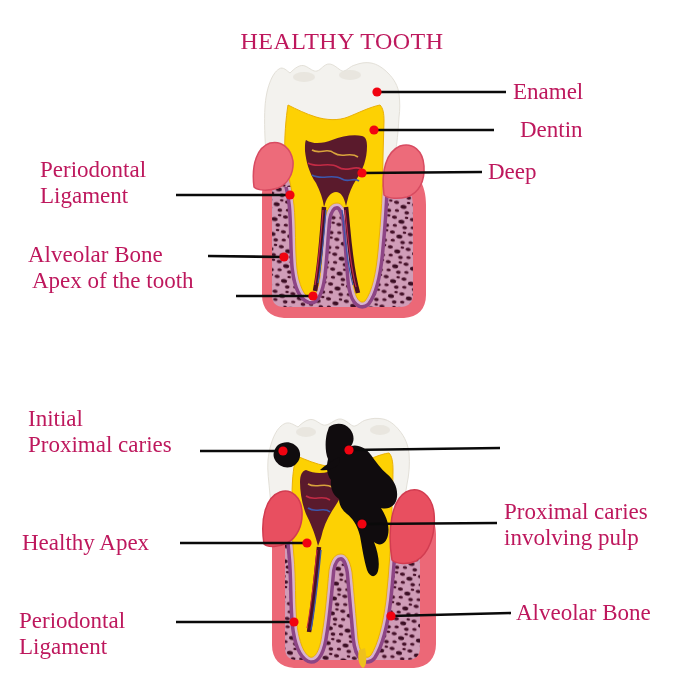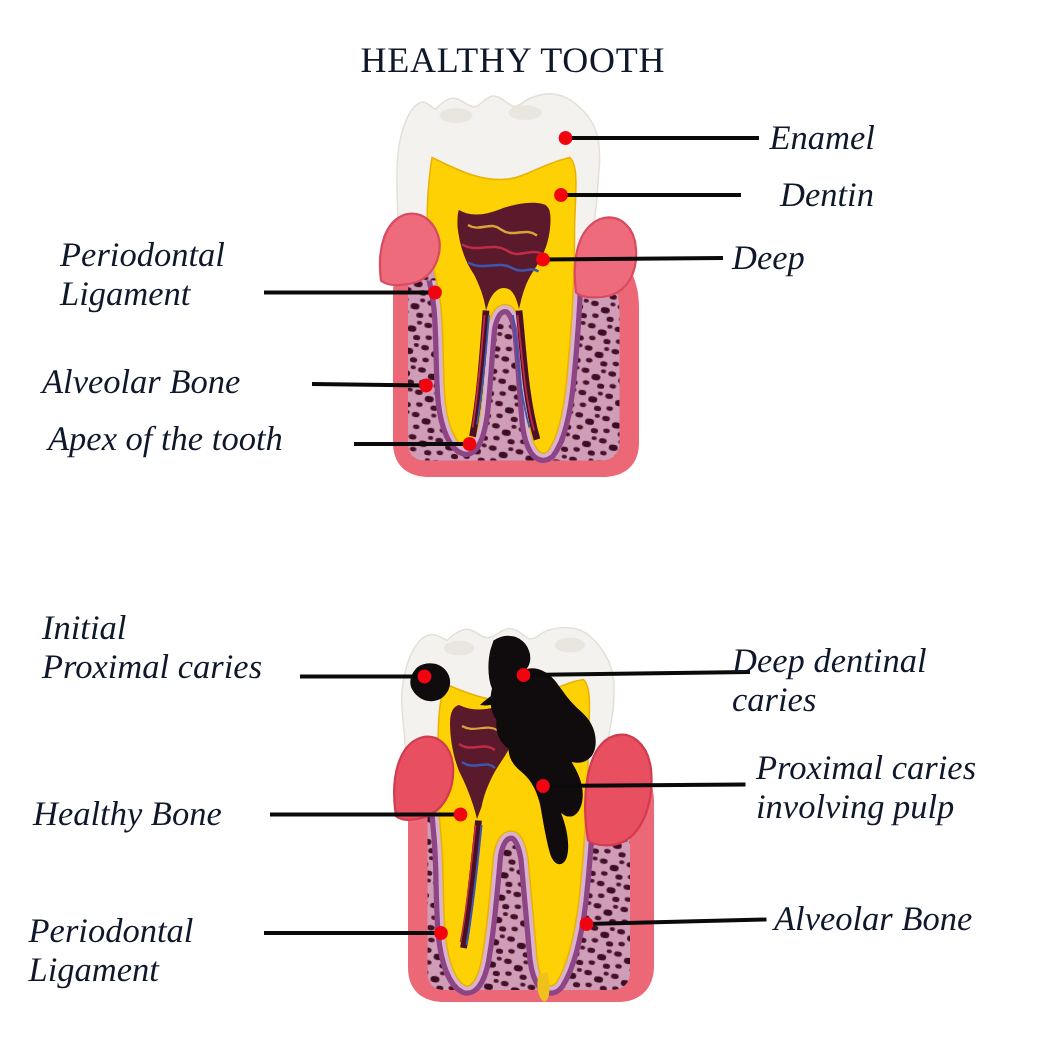--- a/index.html
+++ b/index.html
@@ -1,19 +1,19 @@
 <!DOCTYPE html>
 <html><head>
 <meta charset="utf-8">
 <style>
   html,body{margin:0;padding:0;background:#ffffff;}
   .stage{position:relative;width:700px;height:700px;background:#ffffff;overflow:hidden;
-         font-family:"Liberation Serif","DejaVu Serif",serif;color:#0f172a;}
+         font-family:"Liberation Serif","DejaVu Serif",serif;color:#be185d;}
   .title{position:absolute;width:400px;font-size:24px;line-height:26px;letter-spacing:.5px;text-align:center;}
-  .lbl{position:absolute;font-size:23px;line-height:26px;white-space:pre-line;font-style:italic;}
+  .lbl{position:absolute;font-size:23px;line-height:26px;white-space:pre-line;}
   .c{text-align:left}
   svg.abs{position:absolute;display:block;}
 </style>
 </head>
 <body>
 
 <div class="stage">
 
   <div class="title" style="left:142px;top:28px">HEALTHY TOOTH</div>
 
@@ -137,26 +137,24 @@
       <circle cx="391" cy="616" r="4.6"></circle>
     </g>
   </svg>
 
   <div class="lbl" style="left:513px;top:79px">Enamel</div>
   <div class="lbl" style="left:520px;top:117px">Dentin</div>
   <div class="lbl" style="left:488px;top:159px">Deep</div>
   <div class="lbl c" style="left:40px;top:157px;width:150px">Periodontal
 Ligament</div>
   <div class="lbl c" style="left:28px;top:242px;width:200px">Alveolar Bone</div>
-  <div class="lbl c" style="left:32px;top:280px;width:220px">Apex of the tooth</div>
+  <div class="lbl c" style="left:32px;top:268px;width:220px">Apex of the tooth</div>
 
   <div class="lbl c" style="left:28px;top:406px;width:180px">Initial
 Proximal caries</div>
-  <div class="lbl c" style="left:488px;top:428px;width:180px">Deep dentinal
-caries</div>
   <div class="lbl" style="left:504px;top:499px;width:185px">Proximal caries
 involving pulp</div>
-  <div class="lbl c" style="left:22px;top:530px;width:170px">Healthy Bone</div>
+  <div class="lbl c" style="left:22px;top:530px;width:170px">Healthy Apex</div>
   <div class="lbl c" style="left:19px;top:608px;width:160px">Periodontal
 Ligament</div>
   <div class="lbl" style="left:516px;top:600px">Alveolar Bone</div>
 
 </div>
 
 </body></html>

